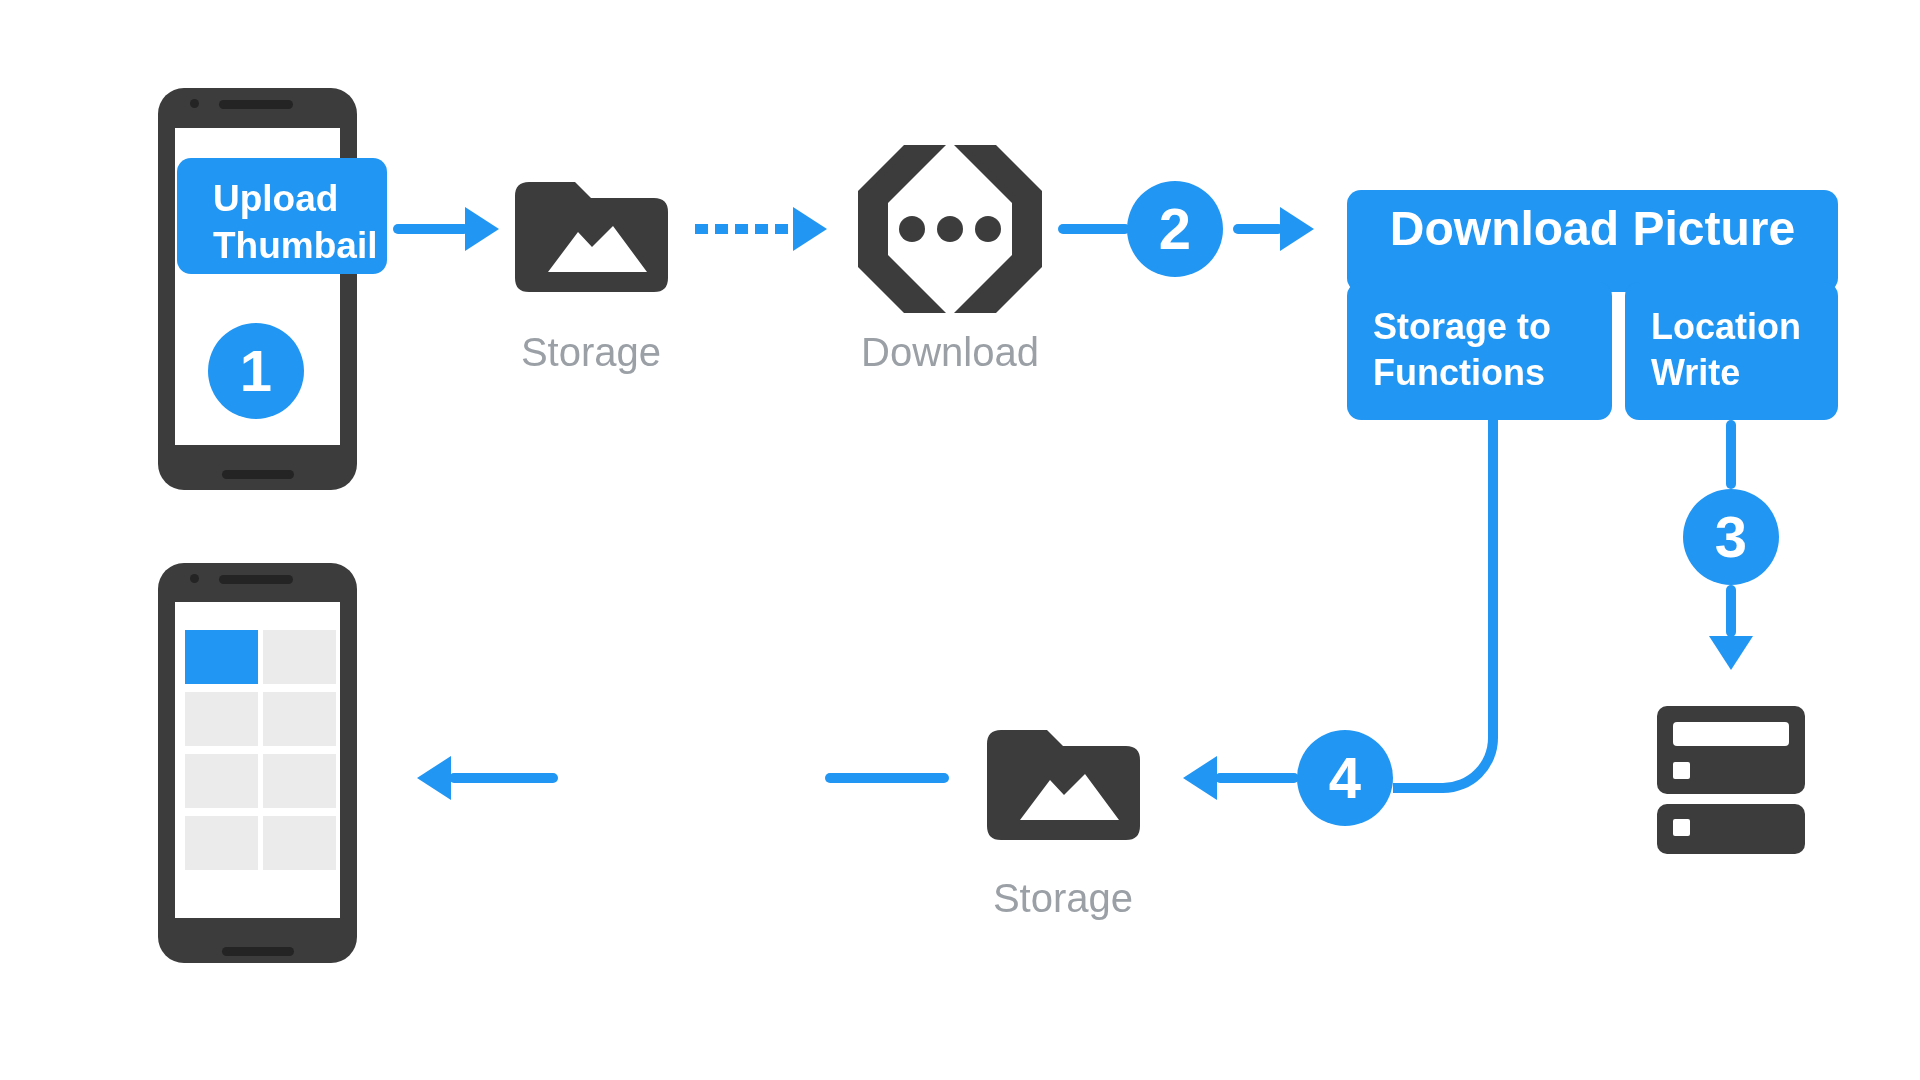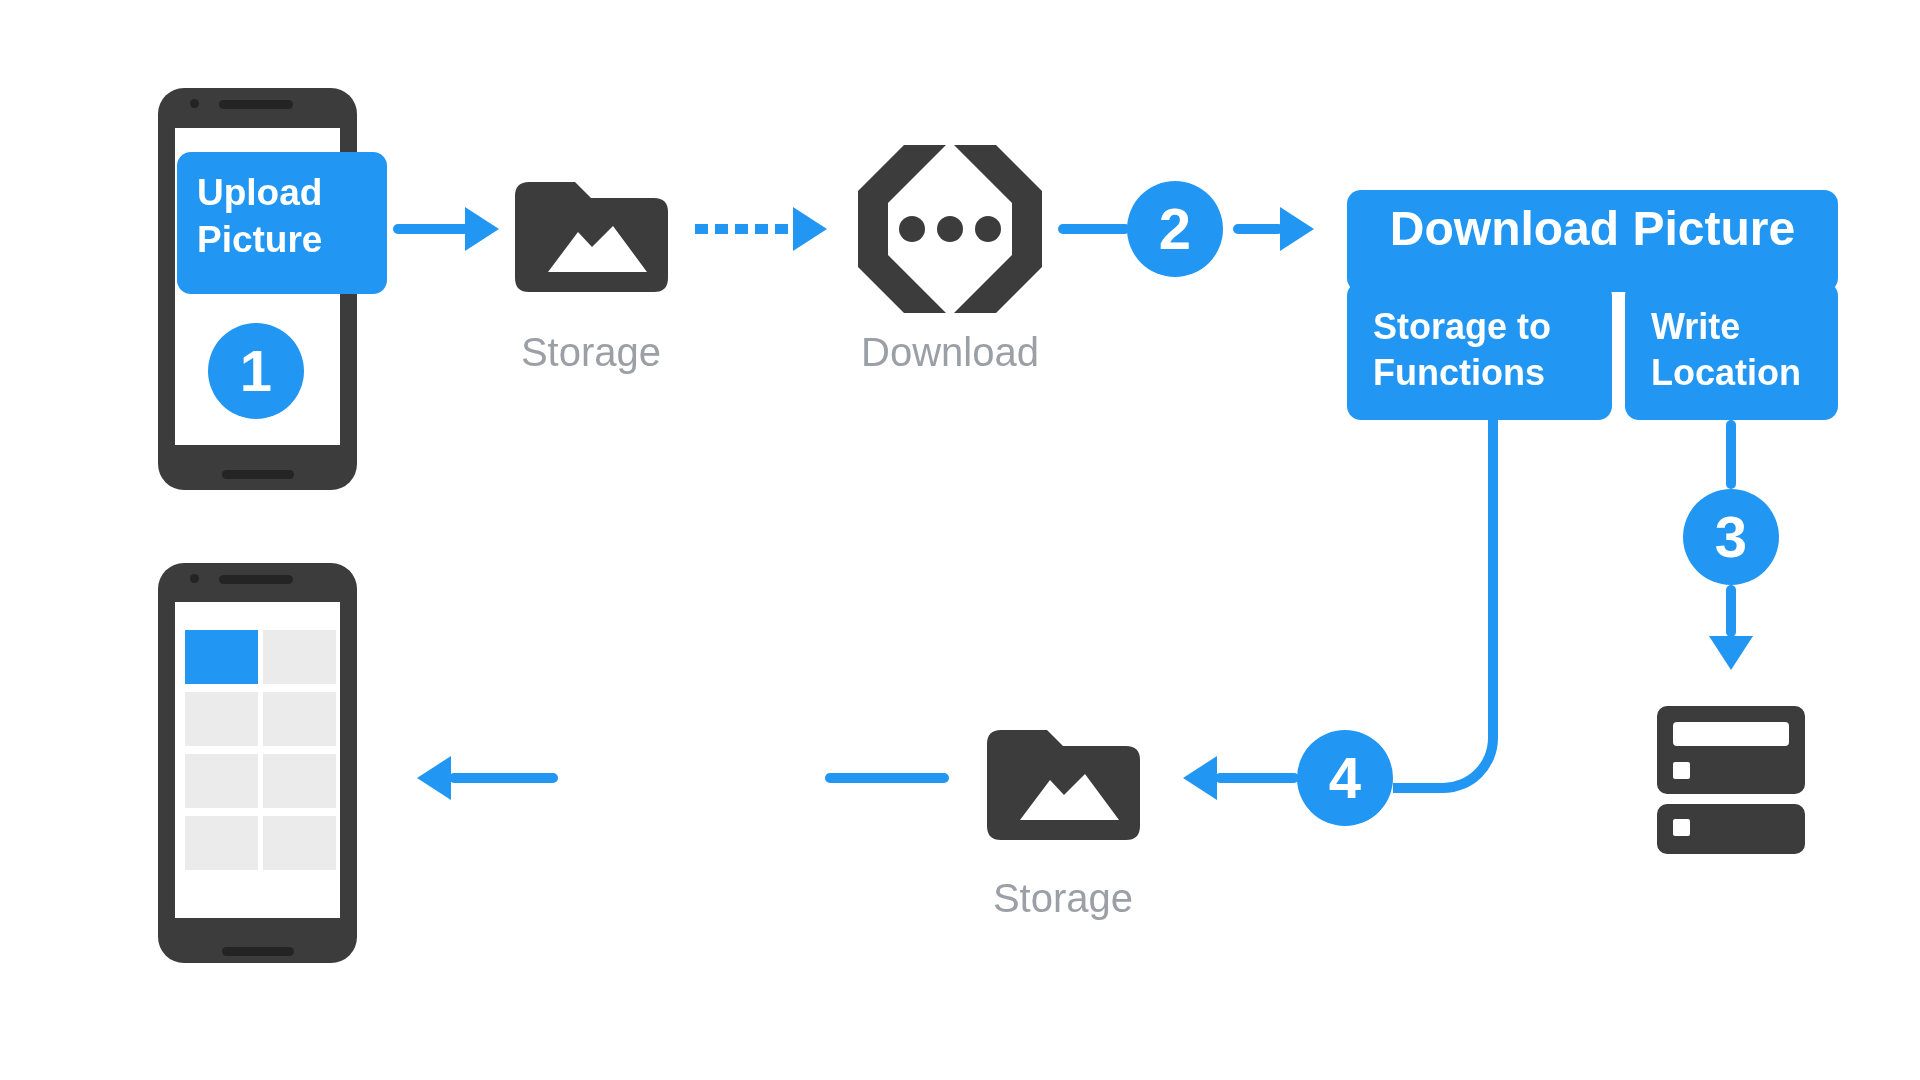--- a/index.html
+++ b/index.html
@@ -42,23 +42,23 @@
 
 <div class="canvas">
 
   <div class="phone" style="left:158px;top:88px;height:402px">
     <div class="screen" style="top:40px;height:317px"></div>
     <div class="camera"></div>
     <div class="speaker"></div>
     <div class="homebar" style="top:382px"></div>
   </div>
 
-  <div class="bluebox" style="left:177px;top:152px;width:210px;height:142px;font-size:37px;line-height:47px;padding-top:17px;box-sizing:border-box;padding-left:20px">
+  <div class="bluebox" style="left:177px;top:158px;width:210px;height:116px;font-size:37px;line-height:47px;padding-top:17px;box-sizing:border-box;padding-left:36px">
     <span class="box-line">Upload</span>
-    <span class="box-line">Picture</span>
+    <span class="box-line">Thumbail</span>
   </div>
 
   <div class="badge" style="left:208px;top:323px">1</div>
 
   <div class="shaft" style="left:393px;top:224px;width:76px"></div>
   <div class="head-r" style="left:465px;top:207px"></div>
 
   <svg class="abs icon-dark" style="left:515px;top:168px" width="153" height="124" viewBox="0 0 153 124">
     <path fill="currentColor" d="M0,110 V28 Q0,14 14,14 H60 L76,30 H139 Q153,30 153,44 V110 Q153,124 139,124 H14 Q0,124 0,110 Z"></path>
     <polygon fill="#ffffff" points="33,104 63,64 77,79 98,58 132,104"></polygon>
@@ -83,22 +83,22 @@
   <div class="head-r" style="left:1280px;top:207px"></div>
 
   <div class="bluebox" style="left:1347px;top:190px;width:491px;height:102px;font-size:48px;line-height:78px;text-align:center">Download Picture</div>
 
   <div class="bluebox" style="left:1347px;top:282px;width:265px;height:138px;font-size:36px;line-height:46px;box-sizing:border-box;padding:22px 0 0 26px">
     <span class="box-line">Storage to</span>
     <span class="box-line">Functions</span>
   </div>
 
   <div class="bluebox" style="left:1625px;top:282px;width:213px;height:138px;font-size:36px;line-height:46px;box-sizing:border-box;padding:22px 0 0 26px">
+    <span class="box-line">Location</span>
     <span class="box-line">Write</span>
-    <span class="box-line">Location</span>
   </div>
 
   <div class="shaft" style="left:1726px;top:420px;width:10px;height:69px"></div>
   <div class="badge" style="left:1683px;top:489px">3</div>
   <div class="shaft" style="left:1726px;top:585px;width:10px;height:52px"></div>
   <div class="head-d" style="left:1709px;top:636px"></div>
 
   <svg class="abs icon-dark" style="left:1657px;top:706px" width="148" height="148" viewBox="0 0 148 148">
     <rect fill="currentColor" x="0" y="0" width="148" height="88" rx="10"></rect>
     <rect fill="currentColor" x="0" y="98" width="148" height="50" rx="10"></rect>

